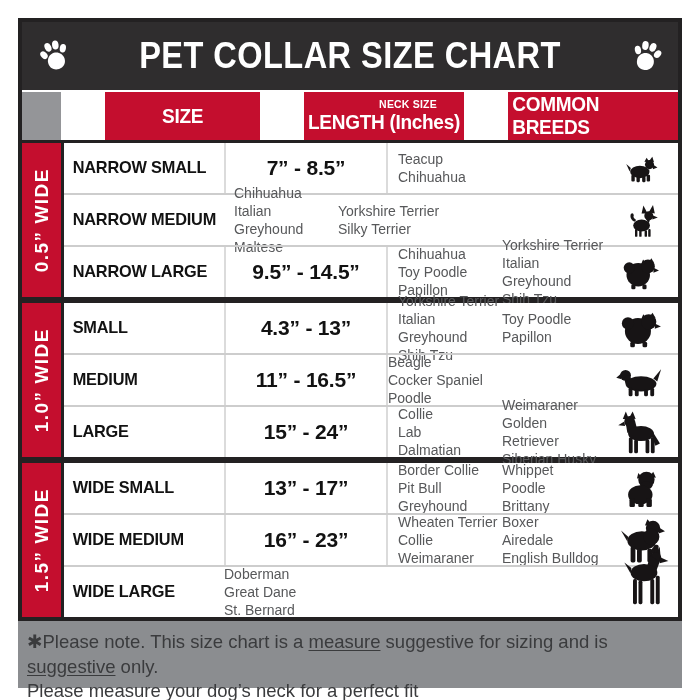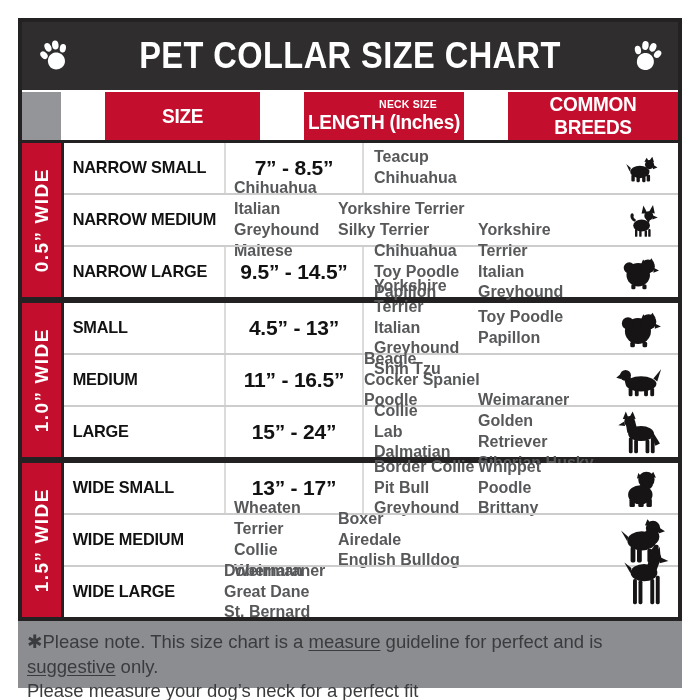--- a/index.html
+++ b/index.html
@@ -31,21 +31,21 @@
     border-bottom:3px solid var(--frameBlack);
     gap:40px;
   }
   .h-gray{width:39px;background:var(--graySquare);}
   .h-cell{
     background:var(--red);color:#fff;font-weight:bold;margin-left:4px;
     display:flex;flex-direction:column;align-items:center;justify-content:center;
   }
   .h-size{width:155px;}
   .h-length{width:160px;}
-  .h-breeds{flex:1;text-align:center;}
+  .h-breeds{flex:1;}
   .h-main{font-size:20px;letter-spacing:-0.3px;transform:scaleX(.95);}
   .h-sub{font-size:10.5px;margin-bottom:1px;letter-spacing:0.2px;padding-left:48px;}
   
   .group{display:flex;}
   .group + .group{border-top:6px solid var(--frameBlack);}
   .group-bar{
     width:39px;background:var(--red);border-right:3px solid var(--frameBlack);
     display:flex;align-items:center;justify-content:center;
   }
   .vtext{
@@ -54,25 +54,25 @@
   }
   .rows{flex:1;display:flex;flex-direction:column;background:#fff;}
   .row{display:flex;height:50px;align-items:stretch;}
   .row + .row{border-top:2px solid var(--rowDivider);}
   .cell{display:flex;align-items:center;box-sizing:border-box;}
   .c-size{
     width:160px;padding-left:9px;font-weight:bold;font-size:17px;
     letter-spacing:-0.2px;color:#121212;transform-origin:left center;transform:scaleX(.96);
   }
   .c-range{
-    width:140px;border-left:2px solid #DBDBDB;border-right:2px solid #DBDBDB;
+    width:164px;border-left:2px solid #DBDBDB;border-right:2px solid #DBDBDB;
     justify-content:center;font-weight:bold;font-size:21px;letter-spacing:-0.2px;color:#121212;
   }
   .c-breeds{flex:1;display:flex;align-items:center;}
-  .bcol{white-space:pre-line;font-size:16px;line-height:1.3;color:var(--breedText);font-weight:bold;}
+  .bcol{white-space:pre-line;font-size:14px;line-height:1.3;color:var(--breedText);}
   .bcol1{width:104px;margin-left:10px;flex:0 0 auto;}
   .bcol2{flex:1;}
   .icon-cell{width:74px;display:flex;align-items:center;justify-content:center;position:relative;}
   .icon-cell svg{fill:var(--iconBlack);position:relative;z-index:2;}
   .icon-cell.overflow svg{position:absolute;right:4px;bottom:-20px;}
   
   .footer{
     margin-top:0;background:var(--footerBg);height:67px;box-sizing:border-box;
     padding:9px 12px 0 9px;font-size:18.5px;color:#3A3B3D;line-height:1.33;
     white-space:pre-line;position:relative;z-index:1;
@@ -206,21 +206,21 @@
     </div>
 
     <div class="group">
       <div class="group-bar">
         <span class="vtext">1.0” WIDE</span>
       </div>
       <div class="rows">
 
         <div class="row">
           <div class="cell c-size">SMALL</div>
-          <div class="cell c-range">4.5” - 13”</div>
+          <div class="cell c-range">4.3” - 13”</div>
           <div class="cell c-breeds">
             <div class="bcol bcol1">Yorkshire Terrier
 Italian Greyhound
 Shih Tzu</div>
             <div class="bcol bcol2">Toy Poodle
 Papillon</div>
             <div class="icon-cell">
               <svg width="46" height="40" viewBox="0 0 60 52">
                 <circle cx="26" cy="30" r="17"></circle>
                   <circle cx="40" cy="18" r="10"></circle>
@@ -315,20 +315,21 @@
                 <rect x="11" y="44" width="8" height="12" rx="2"></rect>
                   <rect x="24" y="47" width="8" height="9" rx="2"></rect>
                 <rect x="36" y="44" width="8" height="12" rx="2"></rect>
               </svg>
             </div>
           </div>
         </div>
 
         <div class="row">
           <div class="cell c-size">WIDE MEDIUM</div>
+          <div class="cell c-range">16” - 23”</div>
           <div class="cell c-breeds">
             <div class="bcol bcol1">Wheaten Terrier
 Collie
 Weimaraner</div>
             <div class="bcol bcol2">Boxer
 Airedale
 English Bulldog</div>
             <div class="icon-cell">
               <svg width="48" height="48" viewBox="0 0 60 60">
                 <circle cx="45" cy="15" r="9"></circle>
@@ -367,15 +368,15 @@
                   <rect x="47" y="38" width="5" height="36" rx="2"></rect>
               </svg>
             </div>
           </div>
         </div>
 
       </div>
     </div>
   </div>
 
-  <div class="footer" style="position:absolute;left:18px;top:621px;width:664px;"><span>✱Please note. This size chart is a </span><span class="u">measure</span><span> guideline for perfect and is </span><span class="u">suggestive</span><span> only.
+  <div class="footer" style="position:absolute;left:18px;top:621px;width:664px;"><span>✱Please note. This size chart is a </span><span class="u">measure</span><span> suggestive for sizing and is </span><span class="u">suggestive</span><span> only.
 Please measure your dog’s neck for a perfect fit</span></div>
 </div>
 
 </body></html>

